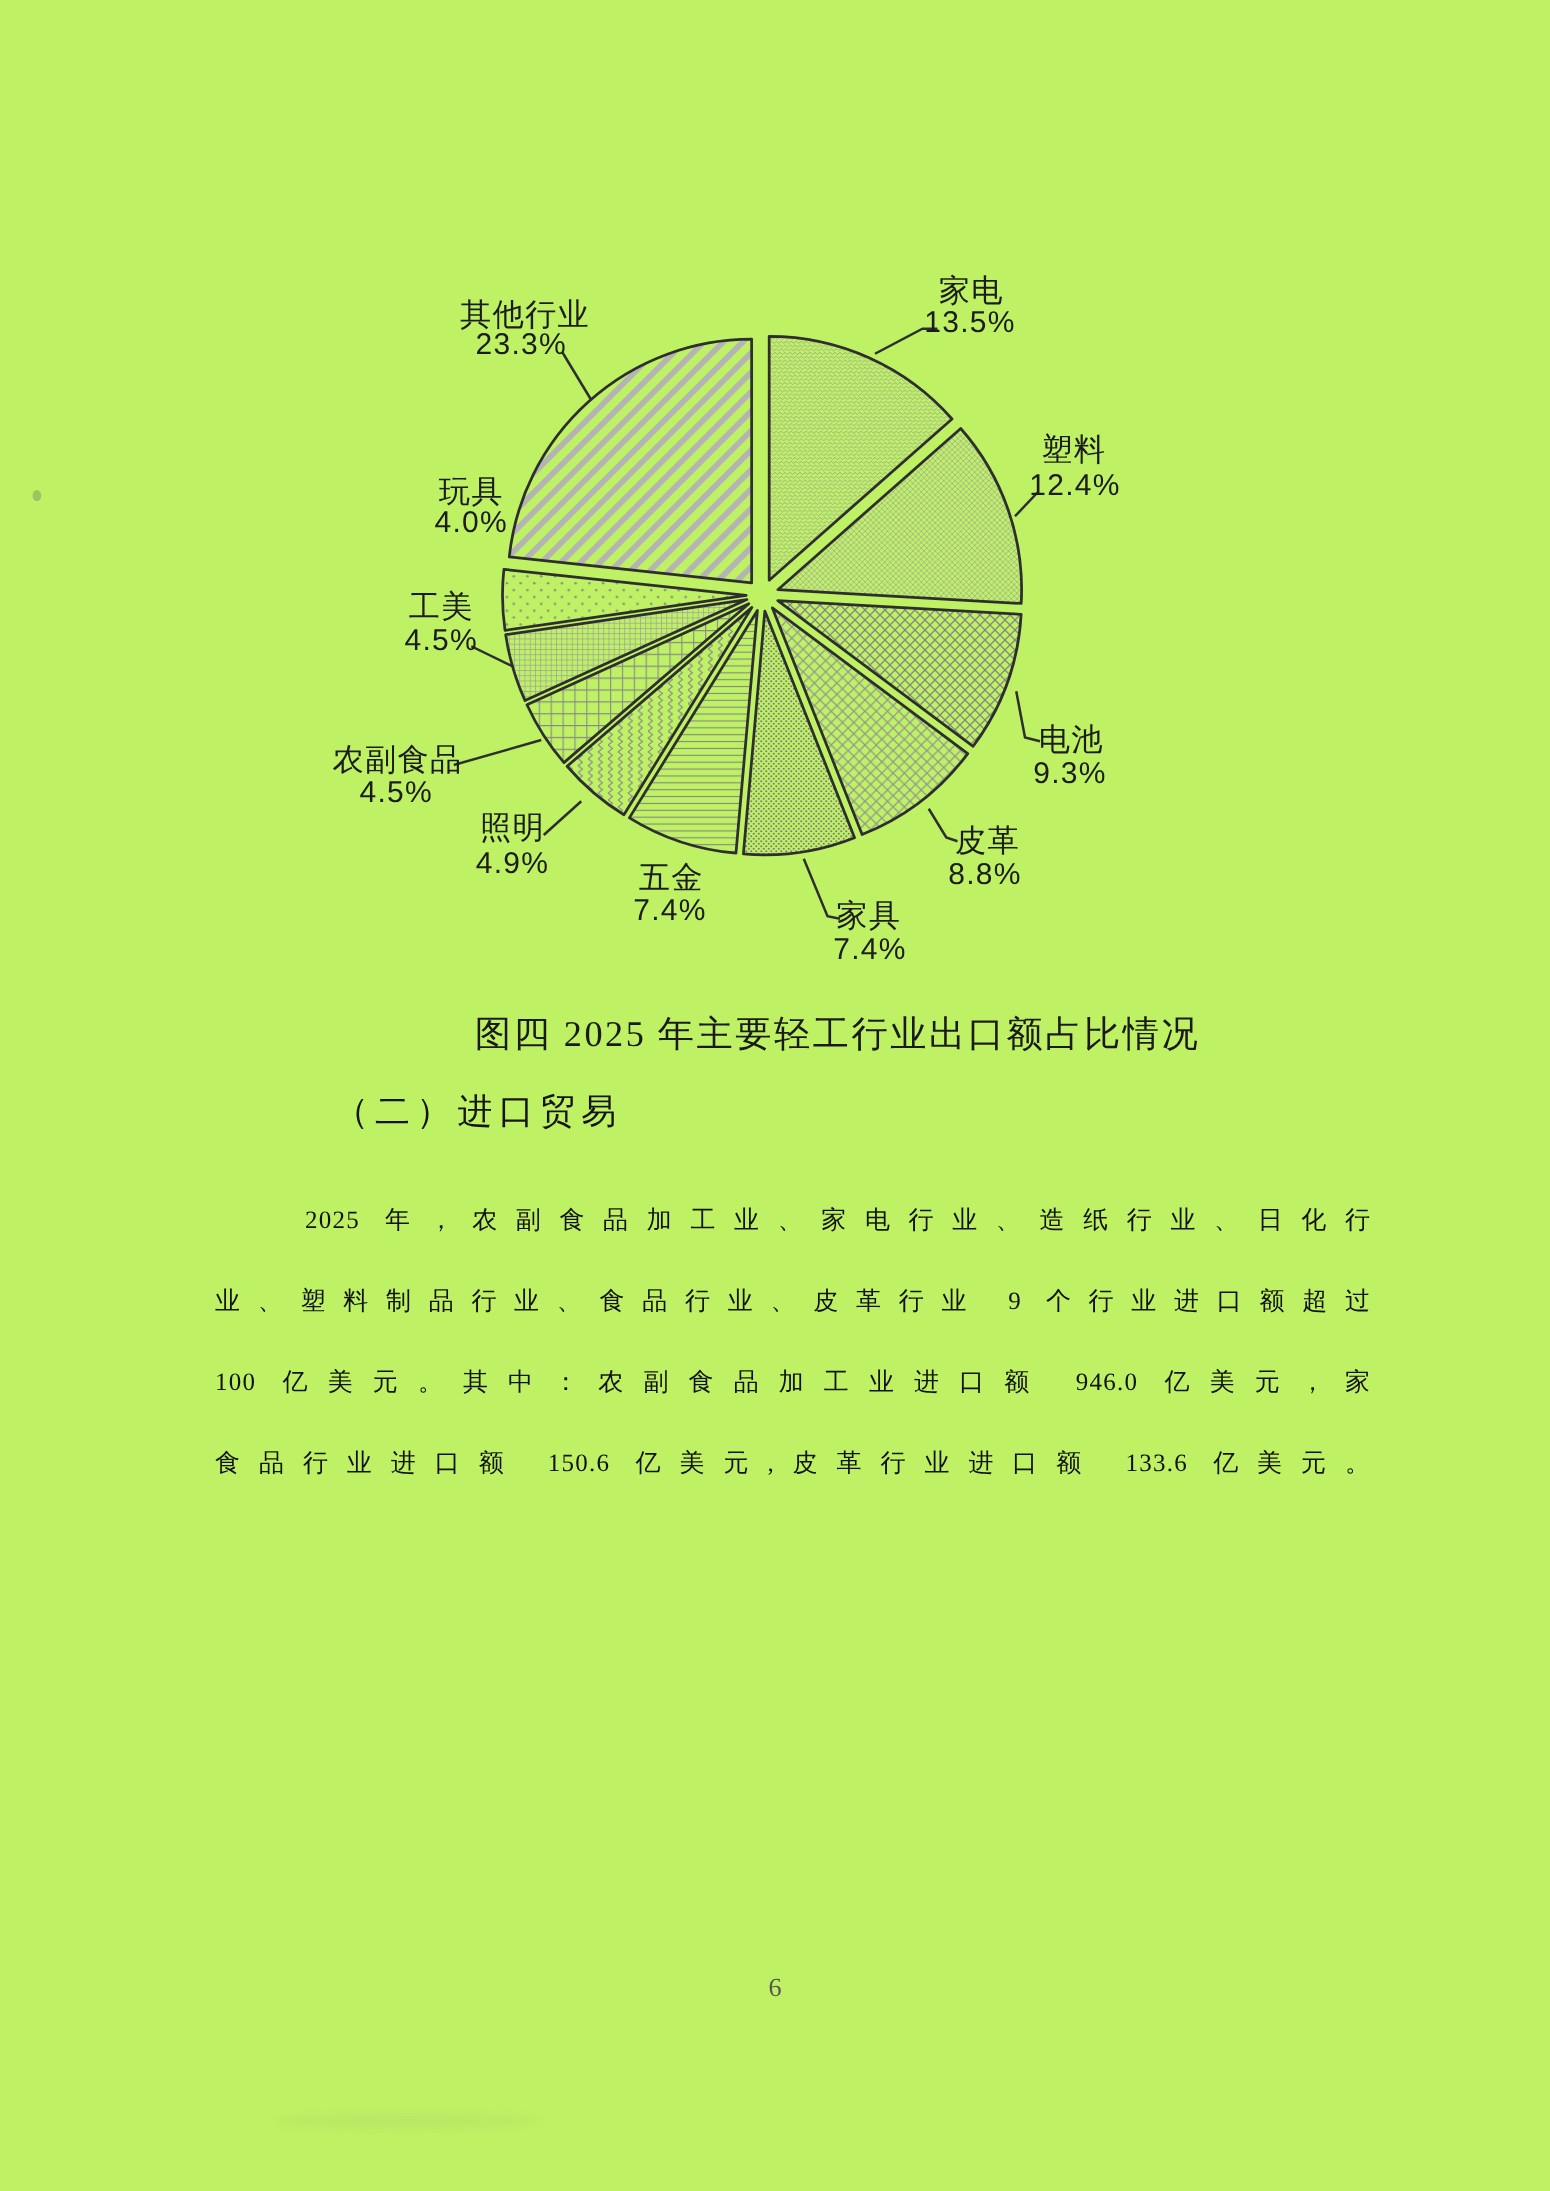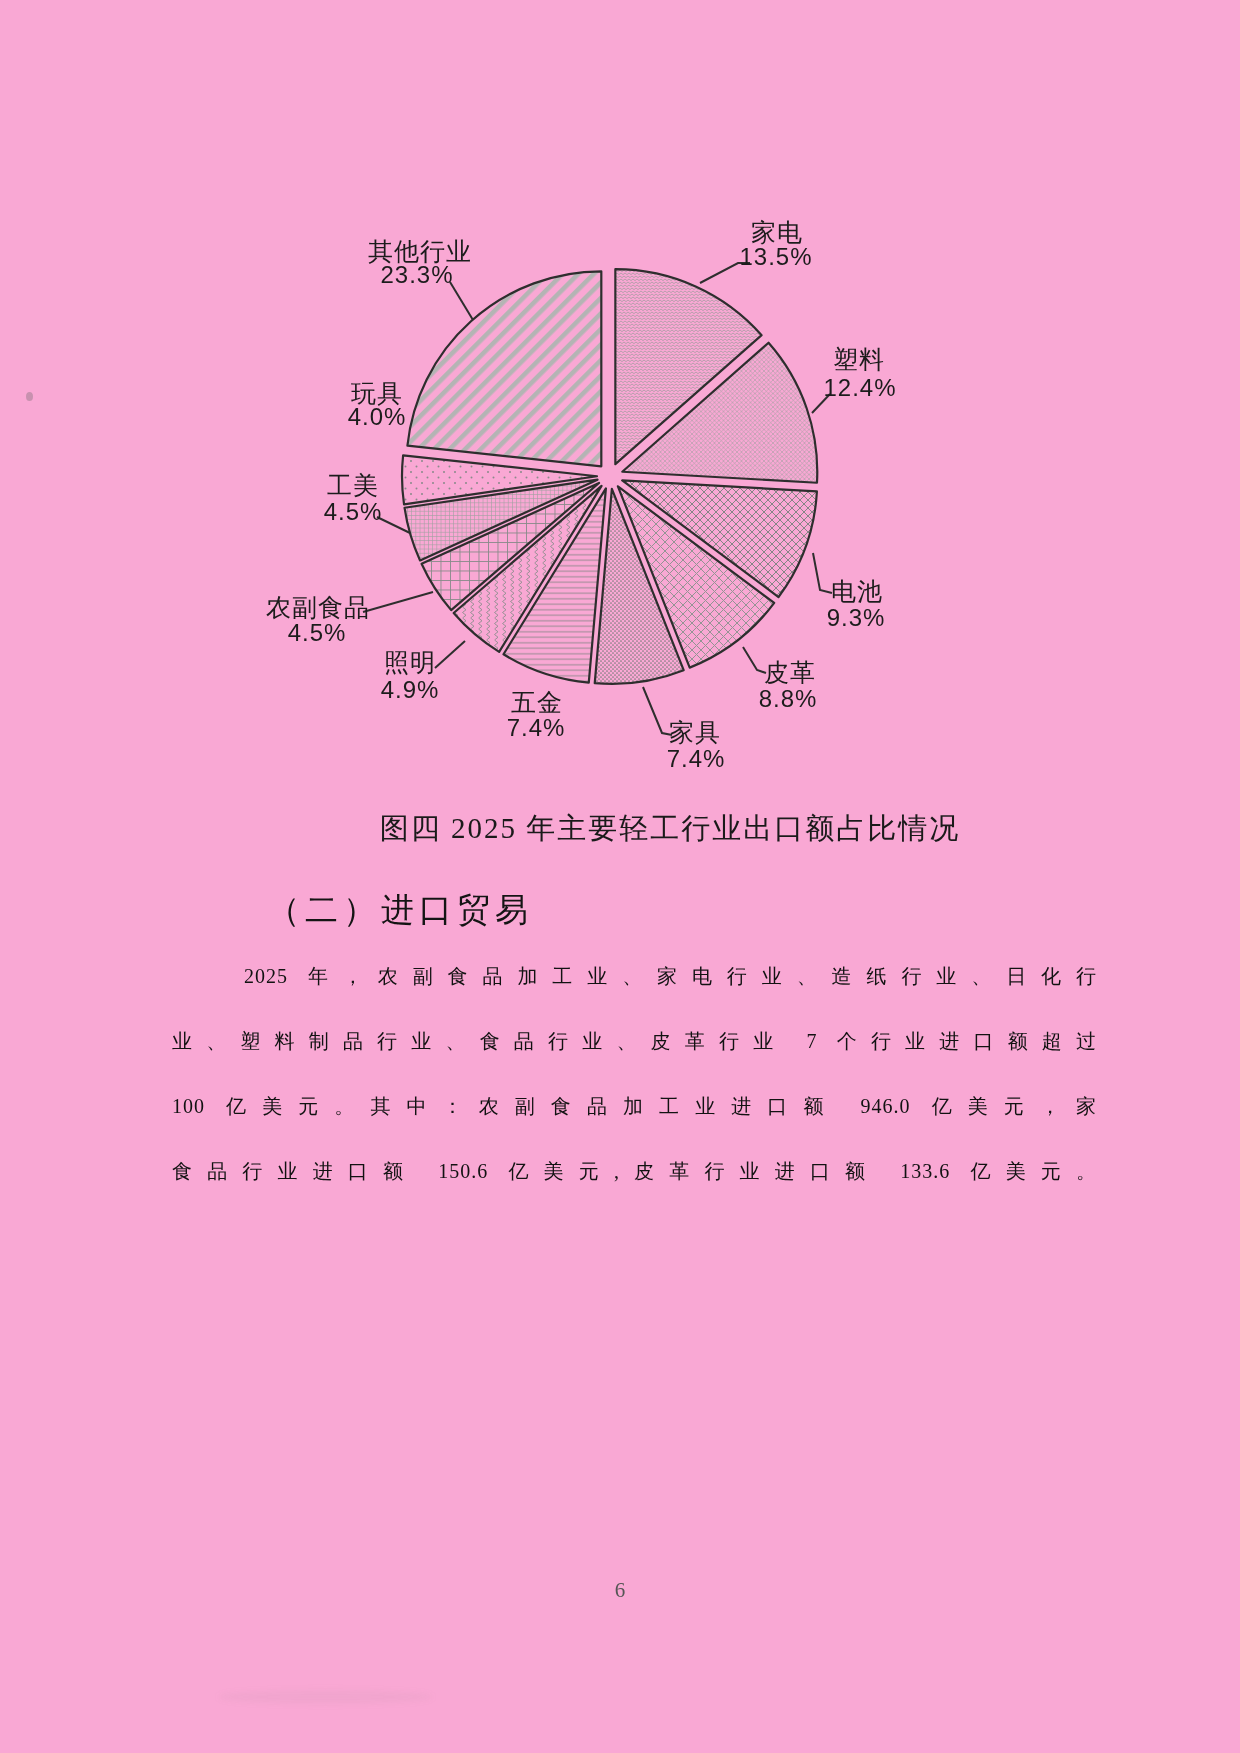--- a/index.html
+++ b/index.html
@@ -1,27 +1,27 @@
 <!DOCTYPE html>
 <html><head>
 <meta charset="utf-8">
 <style>
   html,body{margin:0;padding:0;}
   body{width:1240px;height:1753px;position:relative;
        font-family:"Liberation Serif","DejaVu Serif",serif;background:#ffffff;}
-  .page{position:absolute;inset:0;background:#f9a8d4;overflow:hidden;}
+  .page{position:absolute;inset:0;background:#bef264;overflow:hidden;}
 
   .figure-area{position:absolute;left:260px;top:200px;width:680px;height:580px;}
   svg text{font-family:"Liberation Sans","DejaVu Sans",sans-serif;fill:#1c1c1c;letter-spacing:1px;}
 
   .caption{position:absolute;left:100px;right:0;top:810px;height:36px;line-height:36px;
            text-align:center;font-size:29px;color:#1a1a1a;letter-spacing:2px;}
 
-  .heading{position:absolute;left:172px;top:888px;height:44px;line-height:44px;
-           padding-left:95px;font-size:33px;color:#141414;letter-spacing:5px;}
+  .heading{position:absolute;left:172px;top:868px;height:44px;line-height:44px;
+           padding-left:95px;font-size:28px;color:#141414;letter-spacing:5px;}
 
   .paragraph{position:absolute;left:172px;top:944px;width:925px;font-size:20px;color:#121212;}
   .body-line{height:65px;line-height:65px;text-align:justify;text-align-last:justify;
              letter-spacing:1px;white-space:nowrap;}
   .body-line.first{text-indent:72px;}
   .body-line.last{text-align-last:left;}
 
   .page-number{position:absolute;left:0;right:0;top:1578px;text-align:center;
                font-size:21px;color:#565656;}
 
@@ -119,21 +119,21 @@
         <text x="157" y="77" text-anchor="middle" dominant-baseline="middle" font-size="24">23.3%</text>
       </svg>
   </div>
 
   <div class="caption">图四 2025 年主要轻工行业出口额占比情况</div>
 
   <div class="heading">（二）进口贸易</div>
 
   <div class="paragraph" id="body-paragraph">
       <div class="body-line first">2025 年，农副食品加工业、家电行业、造纸行业、日化行</div>
-      <div class="body-line">业、塑料制品行业、食品行业、皮革行业 7 个行业进口额超过</div>
+      <div class="body-line">业、塑料制品行业、食品行业、皮革行业 9 个行业进口额超过</div>
       <div class="body-line">100 亿美元。其中：农副食品加工业进口额 946.0 亿美元，家</div>
       <div class="body-line">食品行业进口额 150.6 亿美元,皮革行业进口额 133.6 亿美元。</div>
     </div>
 
   <div class="page-number">6</div>
 
   <div class="artifact-dot"></div>
   <div class="artifact-smudge"></div>
 </div>
 

